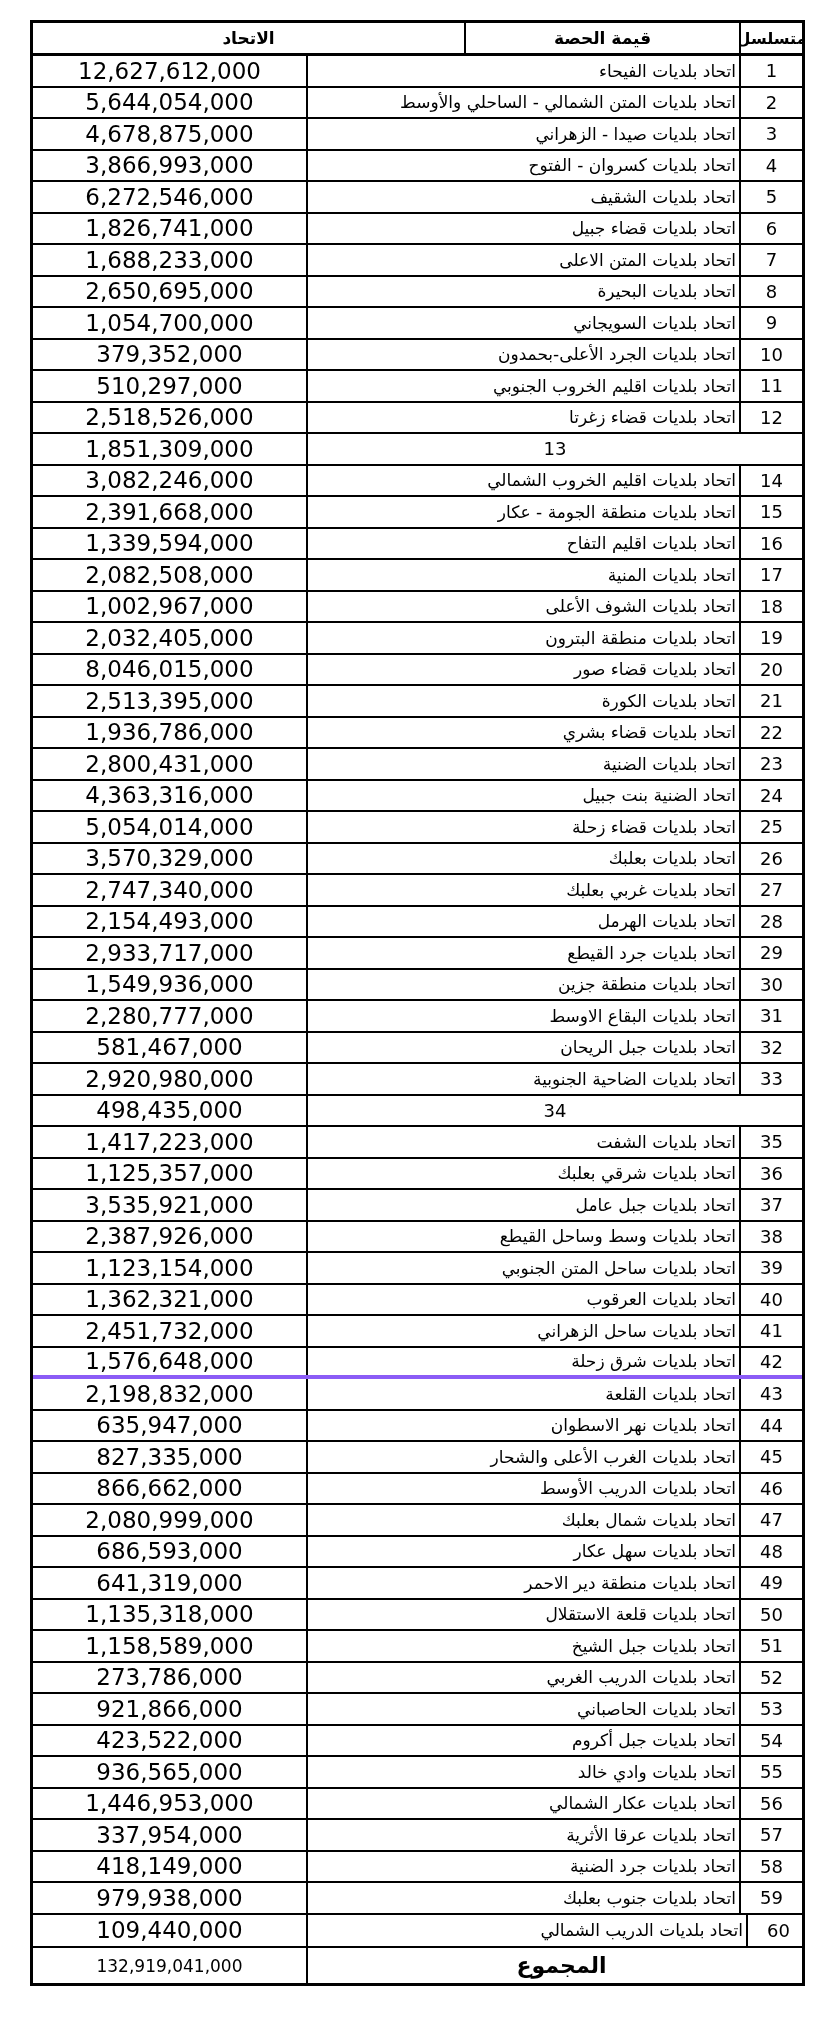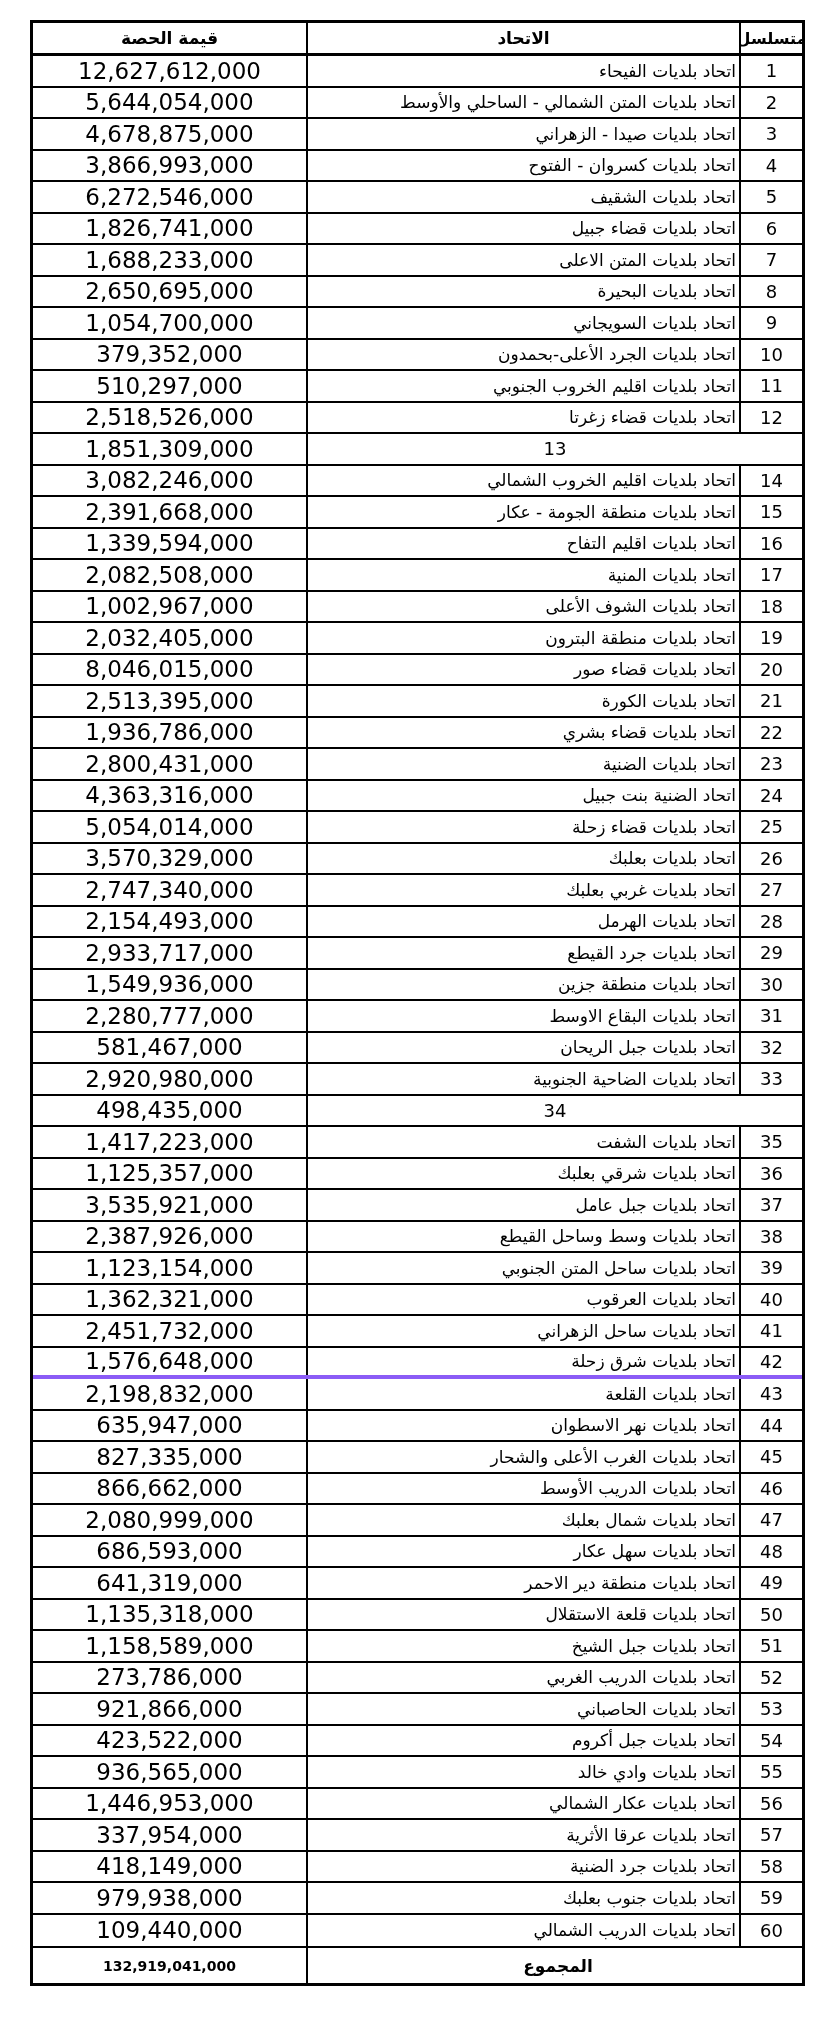--- a/index.html
+++ b/index.html
@@ -26,21 +26,21 @@
     background: #fff;
   }
   .trow {
     display: flex;
     flex-direction: row;
     align-items: stretch;
     height: 31.5px;
     box-sizing: border-box;
     border-bottom: 2px solid #000;
   }
-  .trow:last-child { border-bottom: none; }
+  .trow:last-child { border-bottom: none; gap: 7px; }
   .trow.header-row {
     height: 33px;
     border-bottom: 3px solid #000;
     font-weight: bold;
   }
   .trow.section-end {
     border-bottom: 4px solid #8b5cf6;
   }
   .trow.total-row {
     height: 37px;
@@ -74,42 +74,42 @@
     font-size: 17px;
   }
   .cell.serial {
     flex: 1 1 auto;
     justify-content: center;
     font-size: 18px;
   }
   .header-row .cell.value { font-size: 17px; }
   .header-row .cell.union { font-size: 17px; justify-content: center; padding-right: 0; }
   .header-row .cell.serial { font-size: 16px; }
-  .total-row .cell.value { font-size: 14px; font-weight: bold; }
+  .total-row .cell.value { font-size: 17px; font-weight: normal; }
   .total-row .cell.union-merged {
     flex: 1 1 auto;
     justify-content: center;
     direction: rtl;
-    font-size: 17px;
+    font-size: 22px;
     font-weight: bold;
     display: flex;
     align-items: center;
     box-sizing: border-box;
     padding-left: 6px;
   }
 </style>
 </head>
 <body>
 
 <div class="page">
   <div class="fin-table">
 
     <div class="trow header-row">
+      <div class="cell union">الاتحاد</div>
       <div class="cell value">قيمة الحصة</div>
-      <div class="cell union">الاتحاد</div>
       <div class="cell serial">متسلسل</div>
     </div>
 
     <div id="table-body">
         <div class="trow">
           <div class="cell value">12,627,612,000</div>
           <div class="cell union">اتحاد بلديات الفيحاء</div>
           <div class="cell serial">1</div>
         </div>
         <div class="trow">

